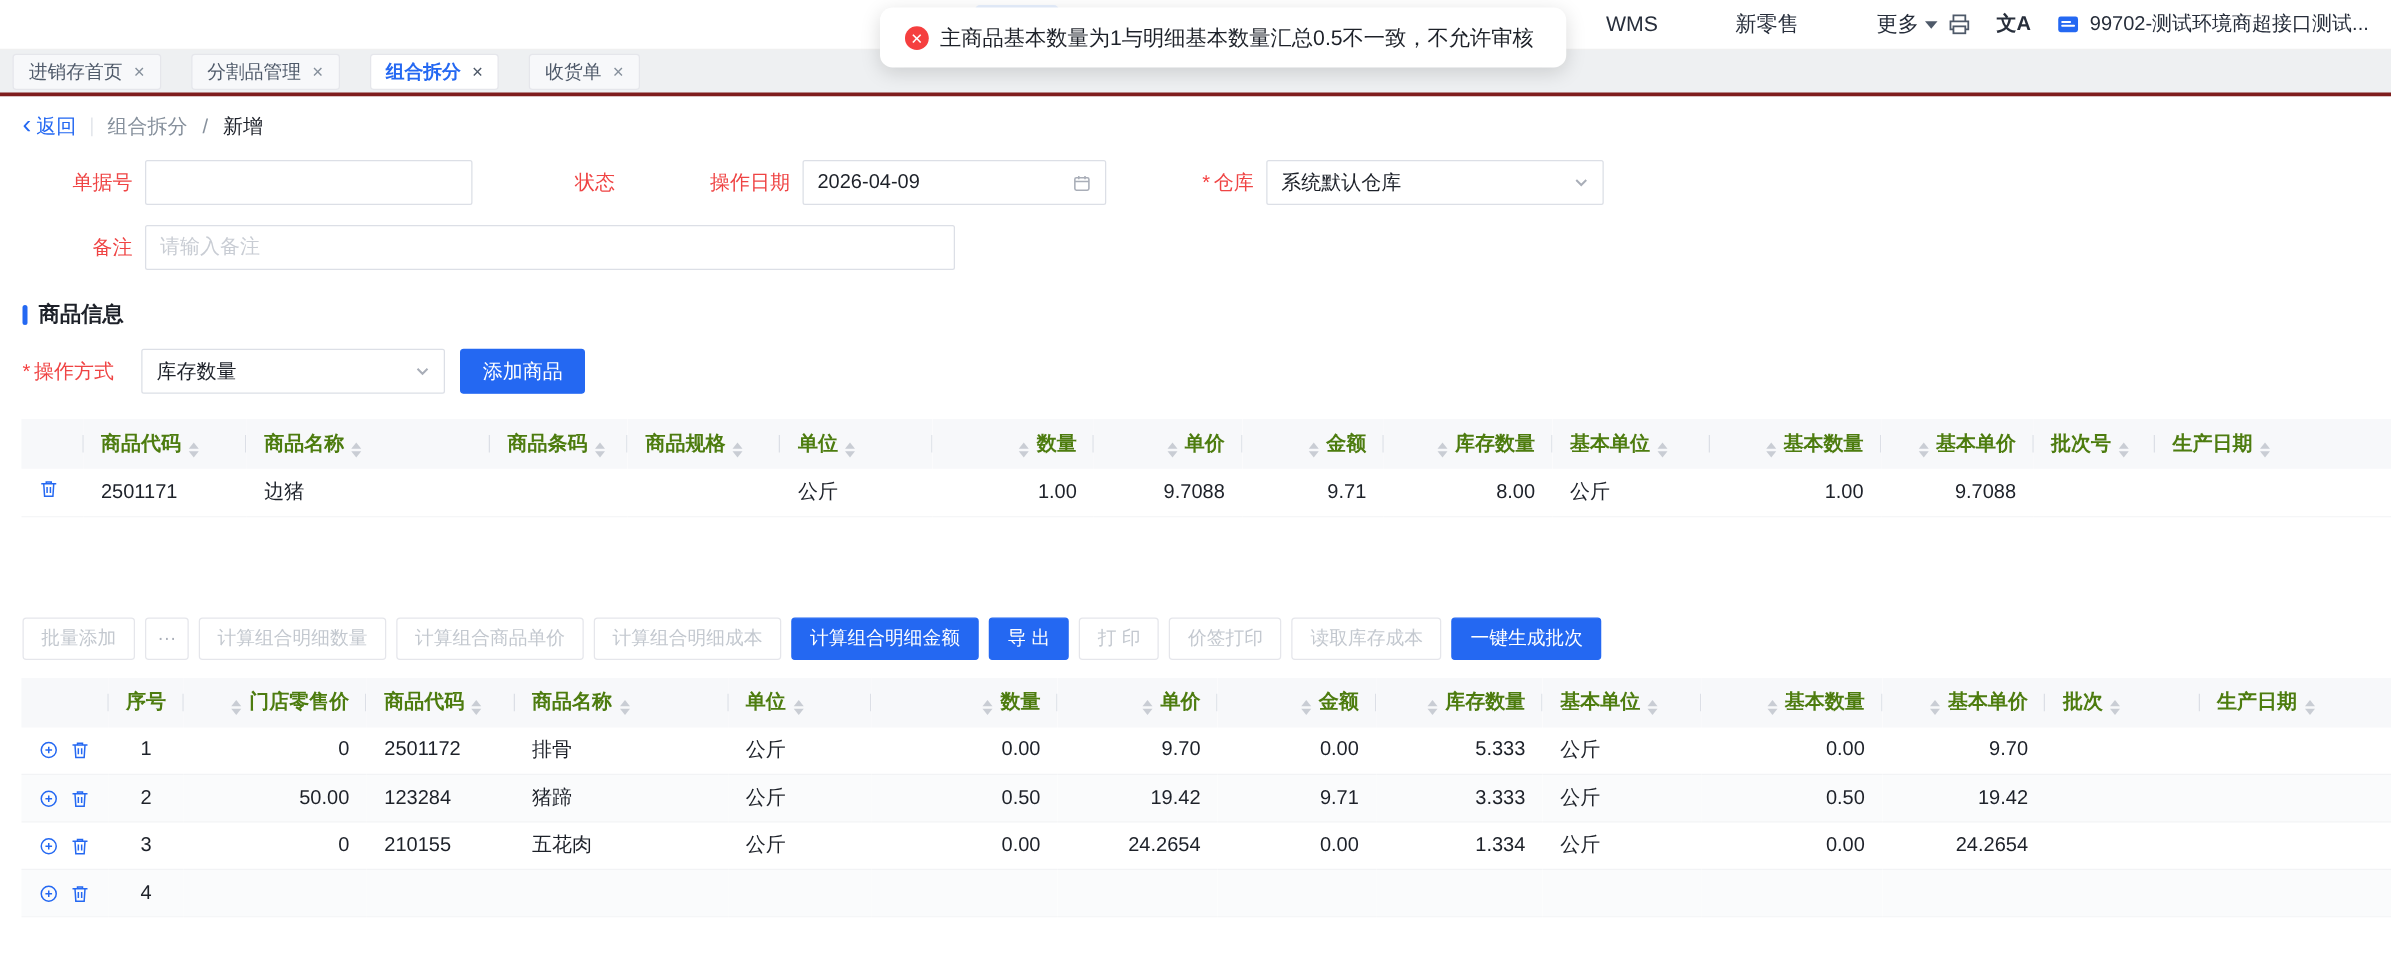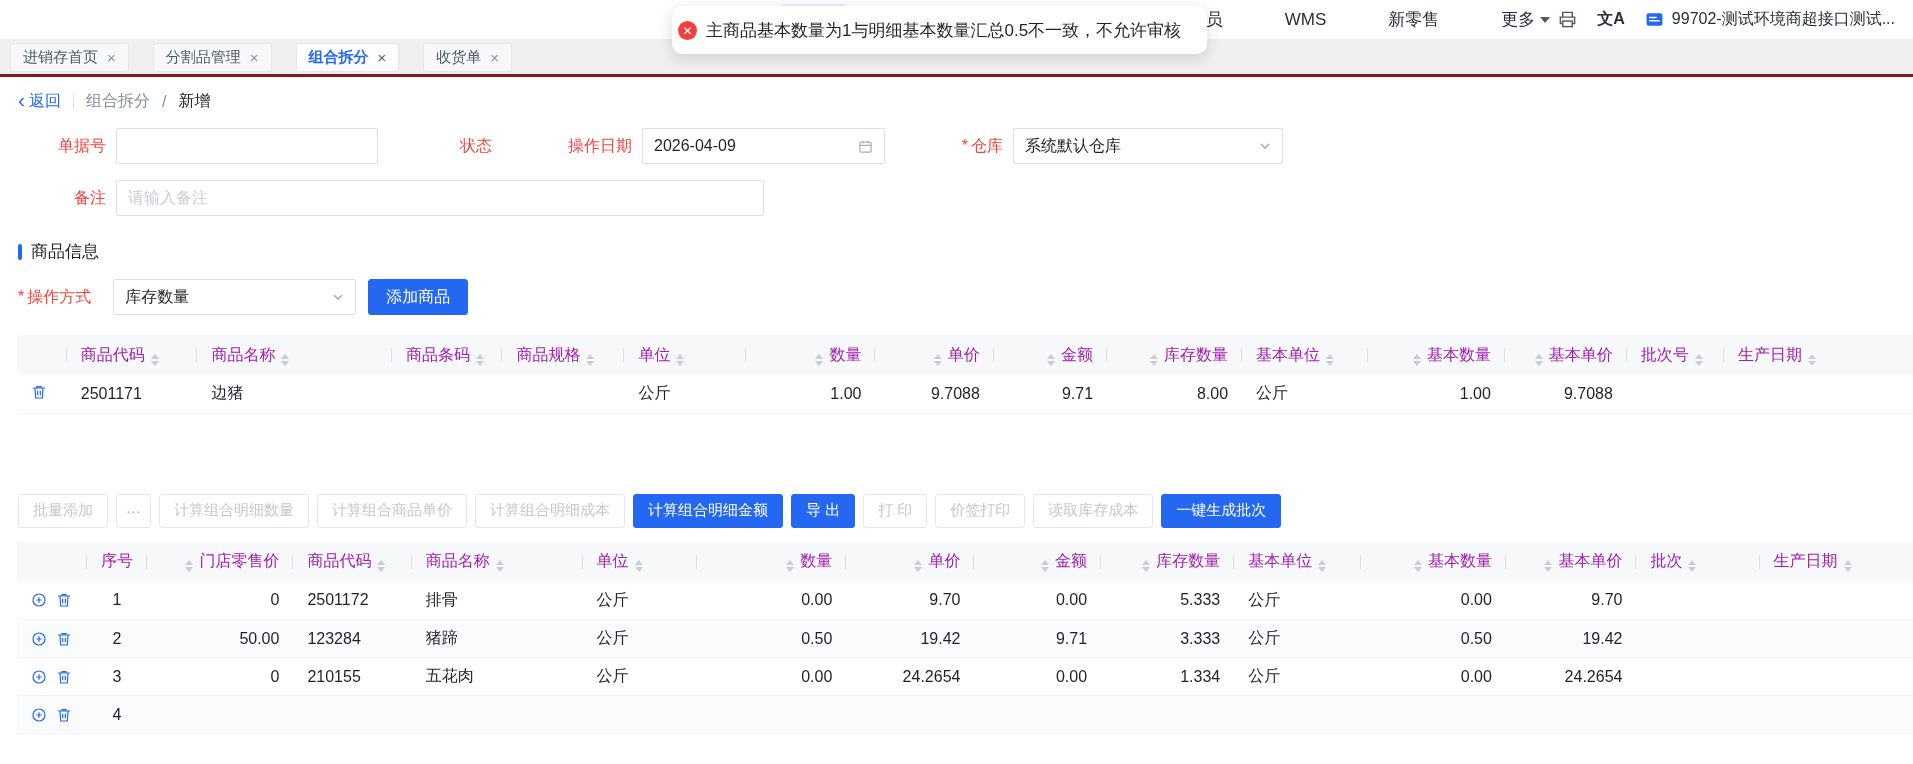--- a/index.html
+++ b/index.html
@@ -20,22 +20,22 @@
   .topbar-right{display:flex;align-items:center;gap:20px}
   .search-box{display:flex;align-items:center;gap:8px;background:#f2f3f5;border-radius:4px;height:30px;width:196px;padding:0 10px}
   .search-box input{border:none;background:transparent;width:150px;font-size:15px;color:#1d2129}
   .search-box input::placeholder{color:#a9aeb8}
   .icon-plain{display:inline-flex;align-items:center;justify-content:center;background:none;border:none}
   .trans-icon{font-size:16px;color:#272e3b;font-weight:600}
   .account{display:flex;align-items:center;gap:8px}
   .account-name{font-size:16px;color:#272e3b;white-space:nowrap}
 
   
-  .toast{position:absolute;left:672px;top:6px;background:#fff;border-radius:10px;
-    box-shadow:0 4px 16px rgba(0,0,0,.15);padding:13px 26px 12px 6px;z-index:50}
+  .toast{position:absolute;left:704px;top:6px;background:#fff;border-radius:10px;
+    box-shadow:0 4px 16px rgba(0,0,0,.15);padding:13px 26px 12px 20px;z-index:50}
   .toast-line1{display:flex;align-items:center;gap:9px;font-size:17px;color:#1d2129;white-space:nowrap}
   .err-icon{width:19px;height:19px;border-radius:50%;background:#f53f3f;color:#fff;display:inline-flex;
     align-items:center;justify-content:center;font-size:12px;font-weight:bold;flex:none}
   .err-icon::before{content:"✕"}
   .toast-line2{display:flex;align-items:center;gap:7px;margin:7px 0 0 28px;font-size:15px;color:#86909c;white-space:nowrap}
 
   
   .tabbar{height:37px;background:#eef0f2;display:flex;align-items:center;gap:24px;padding:0 10px;border-bottom:3px solid #7f1d1d}
   .tab{display:flex;align-items:center;gap:9px;height:29px;padding:0 12px;background:#f7f8fa;
     border:1px solid #e5e6eb;border-radius:3px;font-size:15px;color:#4e5969;cursor:pointer;white-space:nowrap}
@@ -64,30 +64,30 @@
   .control{display:flex;align-items:center;justify-content:space-between;cursor:pointer}
   .w-docno-label{width:88px}.w-docno{width:262px}
   .g-status{margin-left:22px}.w-status-label{width:92px}.w-status{width:265px}
   .g-date{margin-left:30px}.w-date-label{width:100px}.w-date{width:243px}
   .g-wh{margin-left:42px}.w-wh-label{width:76px}.w-wh{width:270px}
   .w-remark{width:648px}
 
   
   .section-head{display:flex;align-items:center;gap:9px;margin:24px 0 0 18px}
   .section-bar{width:4px;height:16px;background:#2468f2;border-radius:2px}
-  .section-title{font-size:17px;font-weight:normal}
+  .section-title{font-size:17px;font-weight:bold}
 
   .op-row{display:flex;align-items:center;margin:16px 0 0 18px;gap:12px}
   .op-row .control{width:243px}
   .btn-primary{background:#2468f2;color:#fff;border:1px solid #2468f2;border-radius:3px;height:36px;padding:0 17px;font-size:16px}
 
   
   .table-wrap{margin:20px 0 0 17px;width:1896px;overflow:hidden}
   table.grid{border-collapse:collapse;table-layout:fixed}
-  .grid thead th{background:#f7f8fa;height:40px;font-size:16px;font-weight:normal;color:#a21caf;
+  .grid thead th{background:#f7f8fa;height:40px;font-size:16px;font-weight:bold;color:#4d7c0f;
     position:relative;white-space:nowrap;padding:0 14px;overflow:hidden}
   .grid thead th::after{content:"";position:absolute;right:0;top:13px;height:14px;width:1px;background:#dcdfe6}
   .grid thead th:last-child::after{display:none}
   .grid td{height:38px;border-bottom:1px solid #f2f3f5;font-size:16px;color:#1d2129;
     padding:0 14px;white-space:nowrap;overflow:hidden}
   .grid tbody tr:nth-child(even){background:#fafbfc}
   .l{text-align:left}.r{text-align:right}.c{text-align:center}
   .green{color:#3fbf3f}
   .sort{display:inline-flex;flex-direction:column;gap:2px;vertical-align:1px}
   .l .sort{margin-left:6px}

